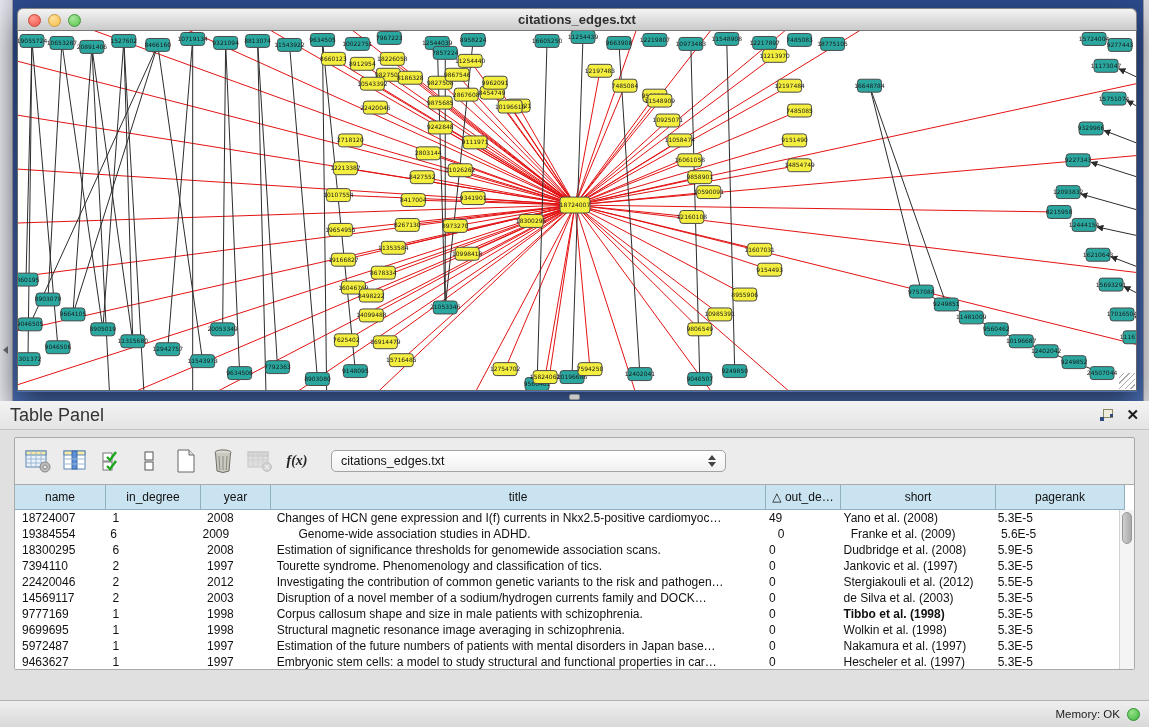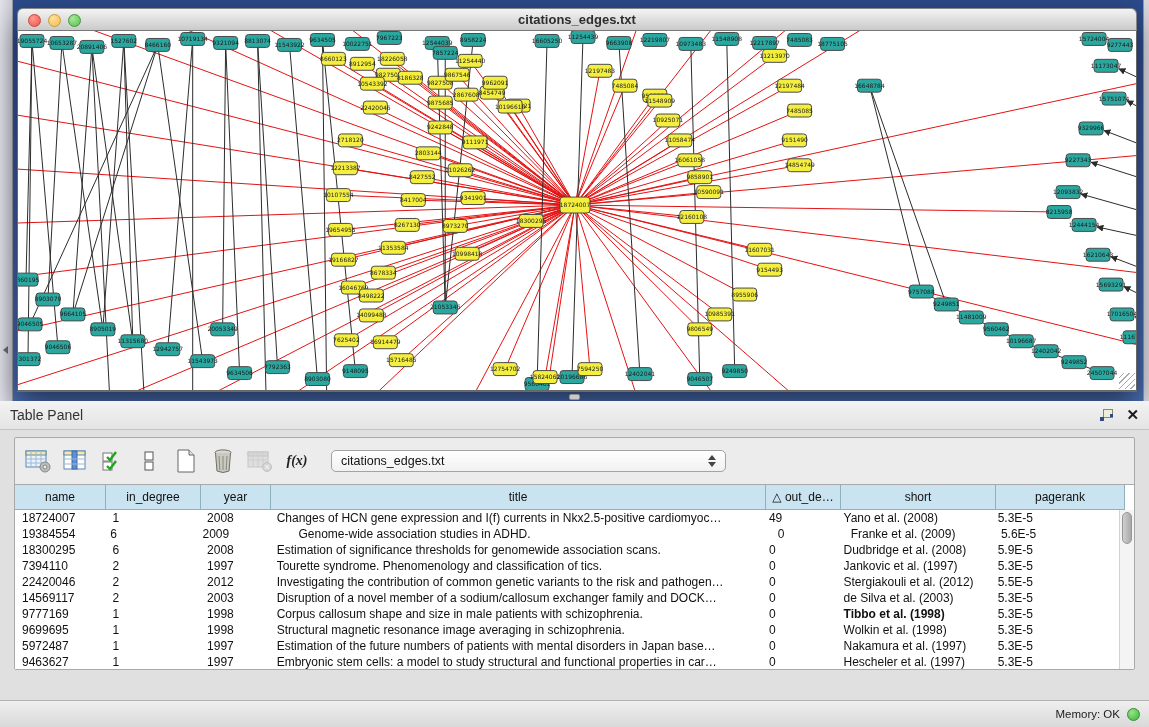--- a/index.html
+++ b/index.html
@@ -35,21 +35,21 @@
                 overflow:hidden; position:relative; }
   .net-canvas svg { display:block; width:100%; height:100%; }
   .net-canvas svg text { font-family:"DejaVu Sans", sans-serif; }
   .resize-grip { position:absolute; right:1px; bottom:1px; width:16px; height:16px;
      background:repeating-linear-gradient(135deg, transparent 0 3px, #AAA 3px 4px); }
 
   
   .table-panel { position:absolute; left:0; top:401px; width:1149px; height:299px; background:#E0E0E0; }
   .tp-header { height:29px; background:linear-gradient(#F3F3F3,#E4E4E4);
                border-bottom:1px solid #C4C4C4; display:flex; align-items:center; padding:0 10px; }
-  .tp-title { font-size:14px; color:#333; flex:1; }
+  .tp-title { font-size:18px; color:#333; flex:1; }
   .tp-icons { display:flex; align-items:center; gap:12px; }
   .tp-iconbtn { cursor:default; display:flex; align-items:center; }
   .close-x { font-size:15px; font-weight:bold; color:#1A1A1A; line-height:14px; }
 
   .panel-card { position:absolute; left:14px; right:14px; top:36px; height:233px;
                 border:1px solid #A9A9A9; background:#ECECEC; border-radius:2px; }
   .toolbar { height:46px; display:flex; align-items:center; padding:0 8px; gap:7px; }
   .tb-btn { width:30px; height:30px; display:flex; align-items:center; justify-content:center; }
   .fx-label { font-family:"Liberation Serif", serif; font-style:italic; font-size:14px; font-weight:bold; color:#222; }
   .combo { width:395px; height:22px; margin-left:12px; background:linear-gradient(#FFFFFF,#F1F1F1);
@@ -928,21 +928,21 @@
             <div class="td" style="width: 70px;">2012</div>
             <div class="td" style="width: 495px;">Investigating the contribution of common genetic variants to the risk and pathogen…</div>
             <div class="td" style="width: 75px;">0</div>
             <div class="td" style="width: 155px;">Stergiakouli et al. (2012)</div>
             <div class="td" style="width: 129px;">5.5E-5</div>
           </div>
           <div class="tr">
             <div class="td" style="width: 91px;">14569117</div>
             <div class="td" style="width: 95px;">2</div>
             <div class="td" style="width: 70px;">2003</div>
-            <div class="td" style="width: 495px;">Disruption of a novel member of a sodium/callosum exchanger family and DOCK…</div>
+            <div class="td" style="width: 495px;">Disruption of a novel member of a sodium/hydrogen currents family and DOCK…</div>
             <div class="td" style="width: 75px;">0</div>
             <div class="td" style="width: 155px;">de Silva et al. (2003)</div>
             <div class="td" style="width: 129px;">5.3E-5</div>
           </div>
           <div class="tr">
             <div class="td" style="width: 91px;">9777169</div>
             <div class="td" style="width: 95px;">1</div>
             <div class="td" style="width: 70px;">1998</div>
             <div class="td" style="width: 495px;">Corpus callosum shape and size in male patients with schizophrenia.</div>
             <div class="td" style="width: 75px;">0</div>

